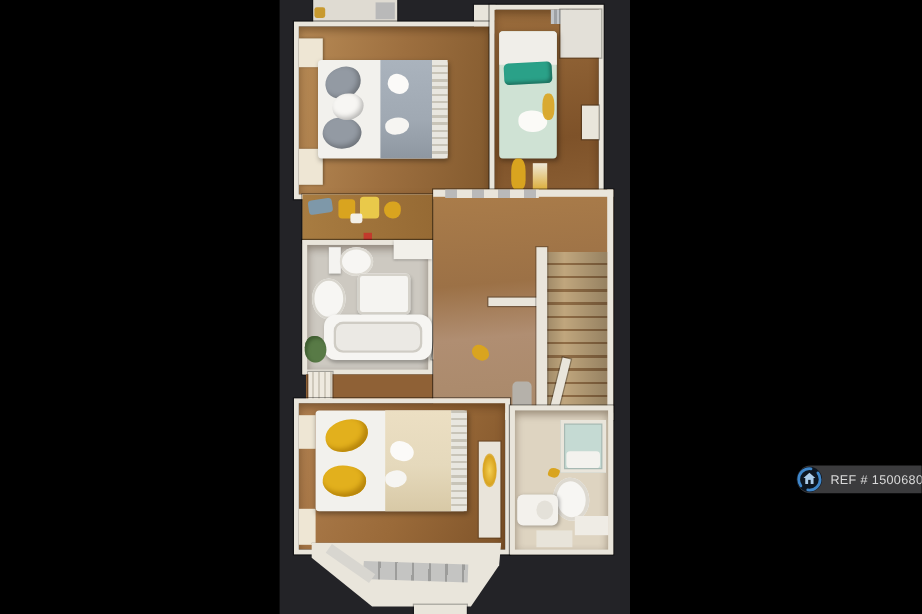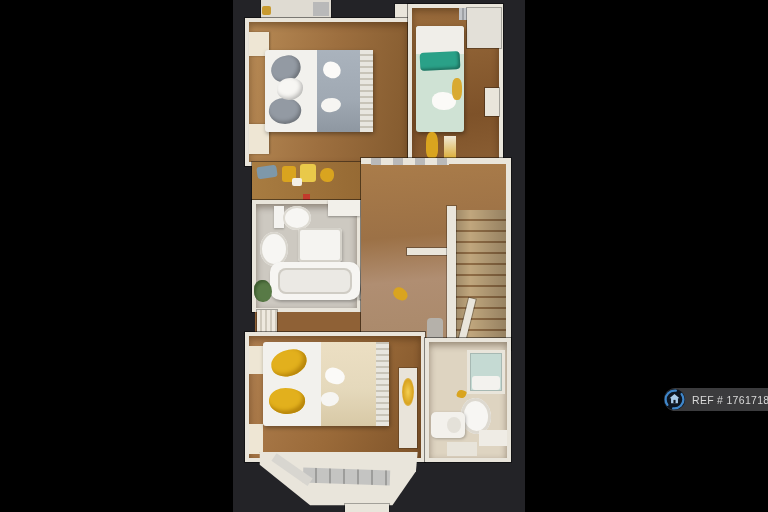--- a/index.html
+++ b/index.html
@@ -149,14 +149,14 @@
 
 </div>
 
 <div class="a badge">
   <svg class="badge-icon" viewBox="0 0 24 24">
     <circle cx="12" cy="12" r="11" fill="var(--badge-icon-bg)"></circle>
     <circle cx="12" cy="12" r="9.3" fill="none" stroke="var(--badge-ring)" stroke-width="2.4" stroke-dasharray="22 7" stroke-dashoffset="6" stroke-linecap="round"></circle>
     <path d="M12 6.2 L17.2 10.8 L15.6 10.8 L15.6 16 L8.4 16 L8.4 10.8 L6.8 10.8 Z" fill="var(--badge-house)"></path>
     <rect x="10.9" y="12.4" width="2.2" height="3.6" fill="var(--badge-icon-bg)"></rect>
   </svg>
-  <span class="badge-text">REF # 1761718</span>
+  <span class="badge-text">REF # 1500680</span>
 </div>
 
 </body></html>

